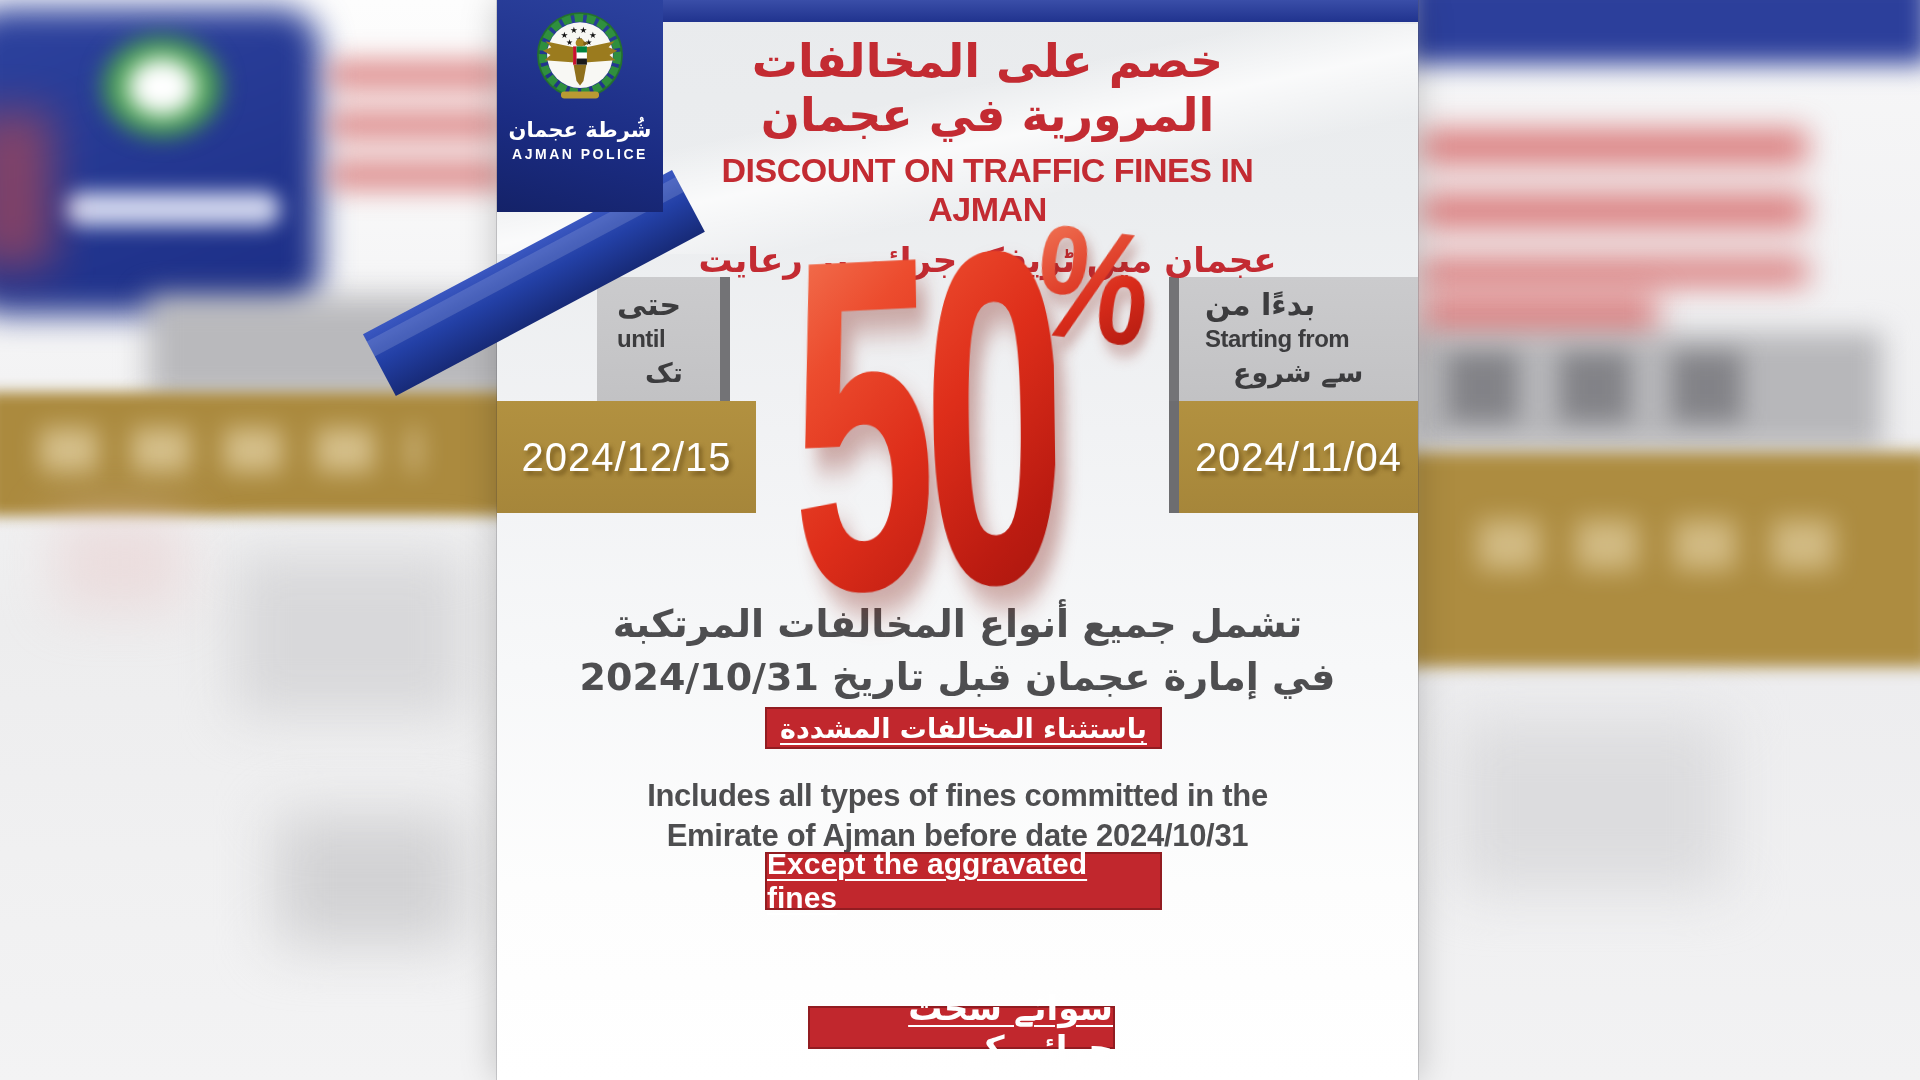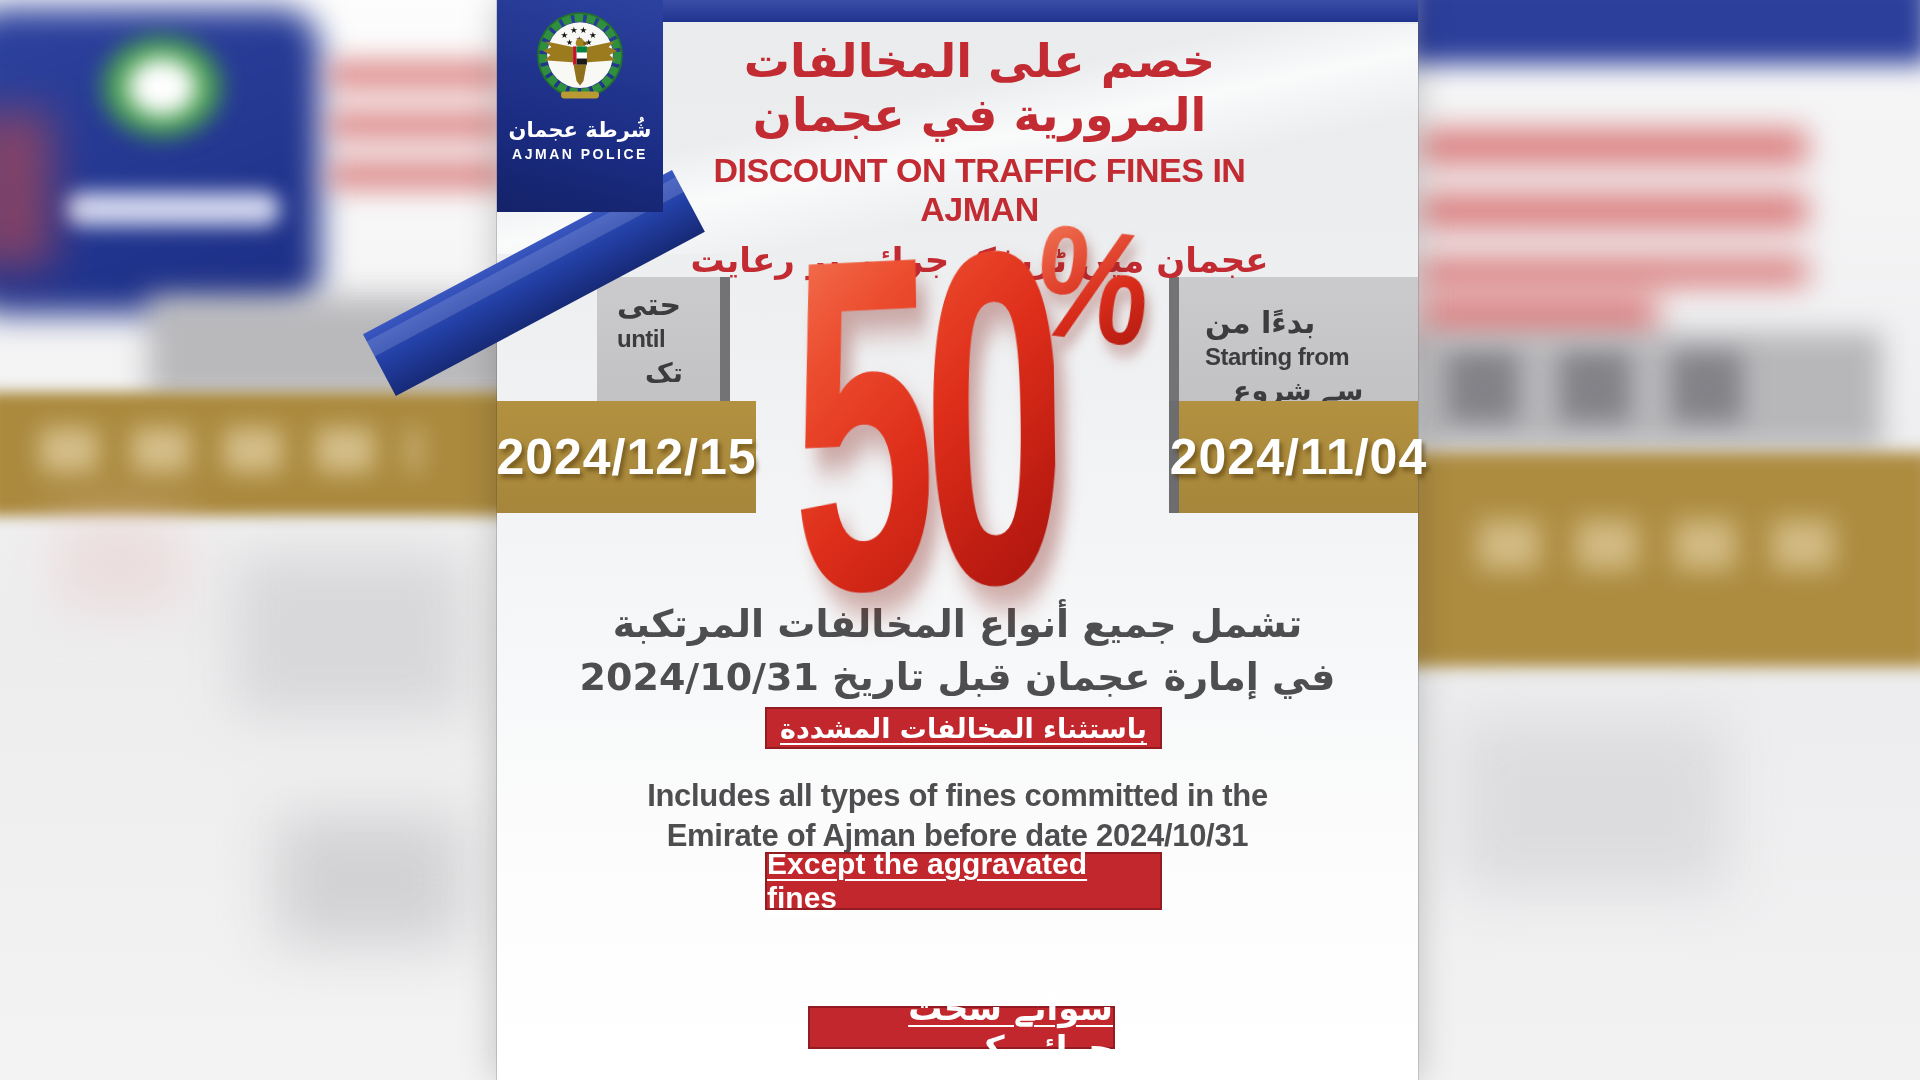--- a/index.html
+++ b/index.html
@@ -49,48 +49,48 @@
     transform:rotate(-28deg); transform-origin:100% 0%; }
   .ribbon::before { content:""; position:absolute; left:0; top:12%; width:100%; height:24%; background:rgba(255,255,255,.14); }
 
   .logo-panel { left:0; top:0; width:166px; height:212px; z-index:5;
     background:linear-gradient(195deg,#2c429f 0%,#1b2c83 62%,#142268 100%);
     display:flex; flex-direction:column; align-items:center; }
   .logo-panel svg { margin-top:10px; }
   .logo-arabic  { color:#fff; font-size:21px; font-weight:bold; margin-top:4px; font-family:"DejaVu Sans",sans-serif; direction:rtl; }
   .logo-english { color:#fff; font-size:14px; font-weight:bold; letter-spacing:2.5px; margin-top:4px; }
 
-  .title-block { left:154px; top:34px; width:657px; text-align:center; color:#c32b32; z-index:3; }
+  .title-block { left:162px; top:34px; width:657px; text-align:center; color:#c32b32; z-index:3; }
   .title-ar { font-size:46px; font-weight:bold; direction:rtl; font-family:"DejaVu Sans",sans-serif; }
   .title-en { font-size:34px; font-weight:bold; letter-spacing:-.5px; margin-top:9px; }
   .title-ur { font-size:34px; font-weight:bold; direction:rtl; margin-top:11px; font-family:"DejaVu Sans",sans-serif; }
 
   .fifty { left:262px; top:192px; width:385px; height:410px; z-index:3; }
   .fifty-num { position:absolute; left:8px; top:-8px; line-height:1; font-weight:bold; font-size:300px; letter-spacing:-14px;
     transform:scale(.86,1.58) rotate(-1.5deg); transform-origin:center top;
     background:linear-gradient(150deg,#f5815f 0%,#ec4c2e 28%,#de2e1a 52%,#bb1b11 78%,#9d130c 100%);
     -webkit-background-clip:text; background-clip:text; color:transparent;
     filter:drop-shadow(12px 14px 9px rgba(130,25,15,.35)); }
   .fifty-pct { position:absolute; right:-16px; top:14px; line-height:1; font-weight:bold; font-size:128px;
     transform:rotate(7deg) scaleY(1.25); transform-origin:center top;
     background:linear-gradient(150deg,#f5815f 0%,#d92c1b 58%,#a5150d 100%);
     -webkit-background-clip:text; background-clip:text; color:transparent;
     filter:drop-shadow(6px 8px 6px rgba(130,25,15,.35)); }
 
   .gray-box { background:linear-gradient(180deg,#cbcbcd 0%,#c2c2c4 100%); color:#3c3c3e; z-index:2; }
   .until-box    { left:100px; top:277px; width:133px; height:124px; border-right:10px solid #737376; padding:10px 0 0 20px; }
-  .starting-box { left:672px; top:277px; width:249px; height:124px; border-left:10px solid #737376; padding:28px 0 0 26px; }
+  .starting-box { left:672px; top:277px; width:249px; height:124px; border-left:10px solid #737376; padding:10px 0 0 26px; }
   .gb-ar { font-size:30px; font-weight:bold; direction:rtl; text-align:left; font-family:"DejaVu Sans",sans-serif; }
   .gb-en { font-size:24px; font-weight:bold; margin-top:3px; letter-spacing:-.5px; }
   .gb-ur { font-size:27px; font-weight:bold; direction:rtl; text-align:left; margin-top:4px; font-family:"DejaVu Sans",sans-serif;margin-left:28px; }
 
   .gold-box { background:linear-gradient(180deg,#b29140 0%,#a6863a 100%); display:flex; align-items:center; justify-content:center; z-index:2; }
   .gold-left  { left:0;     top:401px; width:259px; height:112px; }
   .gold-right { left:672px; top:401px; width:249px; height:112px; border-left:10px solid #6d6d70; }
-  .gold-date { font-size:50px; font-weight:bold; color:#fff; letter-spacing:1px; text-shadow:3px 4px 4px rgba(80,55,10,.55); }
+  .gold-date { font-size:40px; font-weight:normal; color:#fff; letter-spacing:1px; text-shadow:3px 4px 4px rgba(80,55,10,.55); }
 
   .para { left:0; width:921px; text-align:center; color:#4e4e50; z-index:2; }
   .para-ar { top:598px; font-size:38px; font-weight:bold; line-height:53px; direction:rtl; font-family:"DejaVu Sans",sans-serif; }
   .para-en { top:776px; font-size:31px; font-weight:bold; line-height:40px; letter-spacing:-.3px; }
   .para-ur { top:918px; font-size:31px; font-weight:bold; line-height:45px; direction:rtl; color:#454547; font-family:"DejaVu Sans",sans-serif; }
 
   .banner { background:#c1272d; border:2px solid #921c21; color:#fff; display:flex; align-items:center; justify-content:center; z-index:2; }
   .banner span { text-decoration:underline; text-underline-offset:5px; text-decoration-thickness:2px; }
   .banner-ar { left:268px; top:707px; width:397px; height:42px; font-size:27px; font-weight:bold; direction:rtl; font-family:"DejaVu Sans",sans-serif; }
   .banner-en { left:268px; top:852px; width:397px; height:58px; font-size:30px; font-weight:bold; }

